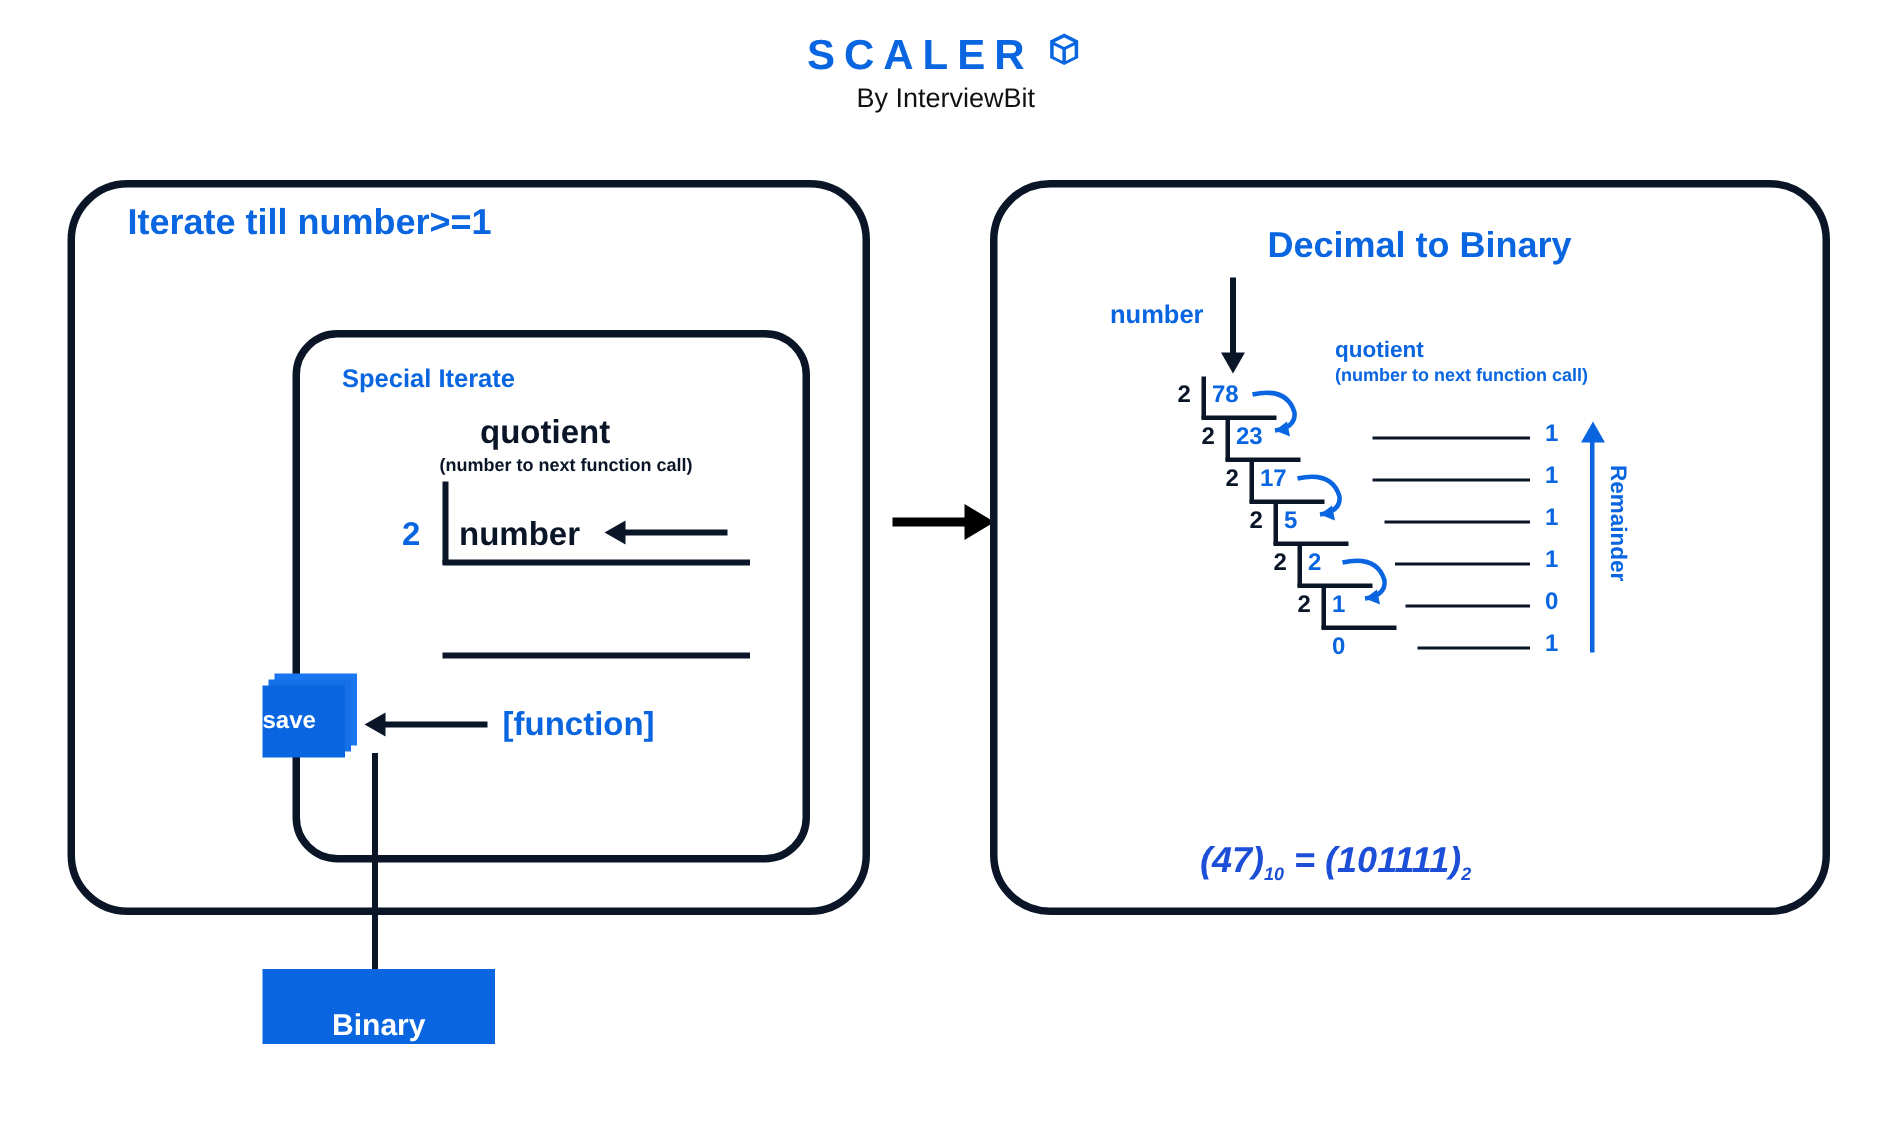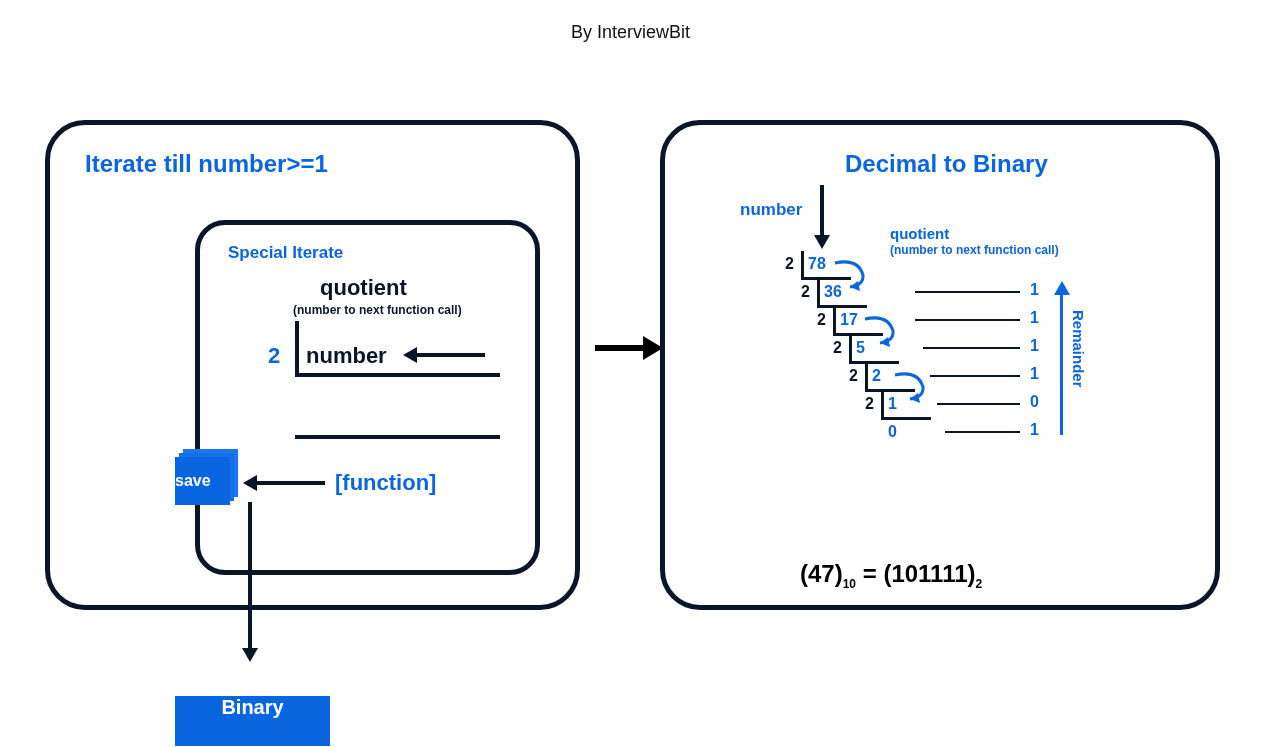--- a/index.html
+++ b/index.html
@@ -6,63 +6,71 @@
 body { background:#fff; width:1261px; height:747px; position:relative; }
 .logo { position:absolute; top:20px; left:50%; transform:translateX(-50%); text-align:center; }
 .logo-top { display:flex; align-items:center; gap:6px; justify-content:center; }
 .logo-text { font-size:28px; font-weight:900; letter-spacing:6px; color:#0a66e0; }
 .logo-icon svg { width:28px; height:28px; }
 .logo-sub { font-size:18px; color:#111; margin-top:2px; }
 .panel { position:absolute; border:5px solid #0a1628; border-radius:40px; background:#fff; }
 .panel-left { left:45px; top:120px; width:535px; height:490px; }
 .panel-right { left:660px; top:120px; width:560px; height:490px;padding-left:24px; }
 .title-blue { color:#0a66e0; font-weight:700; }
-.iterate-title { position:absolute; left:35px; top:25px; font-size:24px; }
+.iterate-title { position:absolute; left:35px; top:10px; font-size:24px; }
 .inner-box { position:absolute; left:145px; top:95px; width:345px; height:355px; border:5px solid #0a1628; border-radius:30px; }
 .sf-title { position:absolute; left:28px; top:18px; font-size:17px; color:#0a66e0; font-weight:700; }
 .quotient-lbl { position:absolute; left:120px; top:50px; font-size:22px; font-weight:700; color:#0a1628; }
 .quotient-sub { position:absolute; left:93px; top:78px; font-size:12px; font-weight:700; color:#0a1628; }
 .two-lbl { position:absolute; left:68px; top:118px; font-size:22px; font-weight:700; color:#0a66e0; }
 .number-lbl { position:absolute; left:106px; top:118px; font-size:22px; font-weight:700; color:#0a1628; }
 .division-v { position:absolute; left:95px; top:96px; width:4px; height:55px; background:#0a1628; }
 .division-h { position:absolute; left:95px; top:148px; width:205px; height:4px; background:#0a1628; }
 .division-h2 { position:absolute; left:95px; top:210px; width:205px; height:4px; background:#0a1628; }
 .remainder-lbl { position:absolute; left:135px; top:245px; font-size:22px; font-weight:700; color:#0a66e0; }
 .save-stack { position:absolute; left:-25px; top:232px; }
 .save-block { position:absolute; width:55px; height:48px; background:#0a66e0; }
 .save-b3 { left:8px; top:-8px; background:#1976f0; }
 .save-b2 { left:4px; top:-4px; background:#1570e8; }
 .save-b1 { left:0; top:0; background:#0a66e0; display:flex; align-items:center; color:#fff; font-size:16px; font-weight:700; }
-.binary-box { position:absolute; left:175px; top:696px; width:155px; height:50px; background:#0a66e0; color:#fff; display:flex; align-items:flex-start; justify-content:center; font-size:20px; font-weight:700; }
+.binary-box { position:absolute; left:175px; top:646px; width:155px; height:50px; background:#0a66e0; color:#fff; display:flex; align-items:flex-end; justify-content:center; font-size:20px; font-weight:700; }
 .arrow-line { position:absolute; background:#0a1628; }
 .arrow-head-l { position:absolute; width:0; height:0; border-top:8px solid transparent; border-bottom:8px solid transparent; border-right:14px solid #0a1628; }
 .arrow-head-d { position:absolute; width:0; height:0; border-left:8px solid transparent; border-right:8px solid transparent; border-top:14px solid #0a1628; }
 .arrow-head-u { position:absolute; width:0; height:0; border-left:8px solid transparent; border-right:8px solid transparent; border-bottom:14px solid #0a1628; }
 .big-arrow { position:absolute; left:595px; top:345px; }
 .big-arrow .line { width:50px; height:6px; background:#000; }
 .big-arrow .head { position:absolute; left:48px; top:-9px; width:0; height:0; border-top:12px solid transparent; border-bottom:12px solid transparent; border-left:20px solid #000; }
 .d2b-title { position:absolute; left:180px; top:25px; font-size:24px; font-weight:700; color:#0a66e0; }
 .d2b-number { position:absolute; left:75px; top:75px; font-size:17px; font-weight:700; color:#0a66e0; }
 .d2b-quot { position:absolute; left:225px; top:100px; font-size:15px; font-weight:700; color:#0a66e0; }
 .d2b-quot-sub { position:absolute; left:225px; top:118px; font-size:12px; font-weight:700; color:#0a66e0; }
 .stair-v { position:absolute; width:3px; background:#0a1628; }
 .stair-h { position:absolute; height:3px; background:#0a1628; }
 .s-num { position:absolute; font-size:16px; font-weight:700; color:#0a66e0; }
 .s-div { position:absolute; font-size:16px; font-weight:700; color:#0a1628; }
 .rem-col { position:absolute; font-size:16px; font-weight:700; color:#0a66e0; }
 .rem-label { position:absolute; writing-mode:vertical-rl; font-size:15px; font-weight:700; color:#0a66e0; }
 .rem-line { position:absolute; height:2px; background:#0a1628; }
-.result-eq { position:absolute; left:135px; top:435px; font-size:24px; font-weight:700; color:#000000; }
+.result-eq { position:absolute; left:135px; top:435px; font-size:24px; font-weight:700; color:#1d4ed8;font-style:italic; }
 .result-eq sub { font-size:12px; }
 .curve-arrow { position:absolute; }
 </style>
 </head>
 <body>
 
 <div class="logo">
+  <div class="logo-top">
+    <span class="logo-text">SCALER</span>
+    <span class="logo-icon">
+      <svg viewBox="0 0 24 24">
+          <path fill="#0a66e0" d="M4 6l8-4 8 4v10l-8 4-8-4V6zm8-1.7L6.5 7 12 9.7 17.5 7 12 4.3zM6 8.7v6.5l5 2.5V11.2L6 8.7zm12 0l-5 2.5v6.5l5-2.5V8.7z"></path>
+        </svg>
+    </span>
+  </div>
   <div class="logo-sub">By InterviewBit</div>
 </div>
 
 <div class="panel panel-left">
   <div class="iterate-title title-blue">Iterate till number&gt;=1</div>
   <div class="inner-box">
     <div class="sf-title">Special Iterate</div>
     <div class="quotient-lbl">quotient</div>
     <div class="quotient-sub">(number to next function call)</div>
     <div class="two-lbl">2</div>
@@ -109,21 +117,21 @@
   <div class="d2b-quot-sub">(number to next function call)</div>
 
   <div class="s-div" style="left:120px;top:130px;">2</div>
   <div class="stair-v" style="left:136px;top:126px;height:28px;"></div>
   <div class="stair-h" style="left:136px;top:152px;width:50px;"></div>
   <div class="s-num" style="left:143px;top:130px;">78</div>
 
   <div class="s-div" style="left:136px;top:158px;">2</div>
   <div class="stair-v" style="left:152px;top:154px;height:28px;"></div>
   <div class="stair-h" style="left:152px;top:180px;width:50px;"></div>
-  <div class="s-num" style="left:159px;top:158px;">36</div>
+  <div class="s-num" style="left:159px;top:158px;">23</div>
 
   <div class="s-div" style="left:152px;top:186px;">2</div>
   <div class="stair-v" style="left:168px;top:182px;height:28px;"></div>
   <div class="stair-h" style="left:168px;top:208px;width:50px;"></div>
   <div class="s-num" style="left:175px;top:186px;">17</div>
 
   <div class="s-div" style="left:168px;top:214px;">2</div>
   <div class="stair-v" style="left:184px;top:210px;height:28px;"></div>
   <div class="stair-h" style="left:184px;top:236px;width:50px;"></div>
   <div class="s-num" style="left:191px;top:214px;">5</div>

